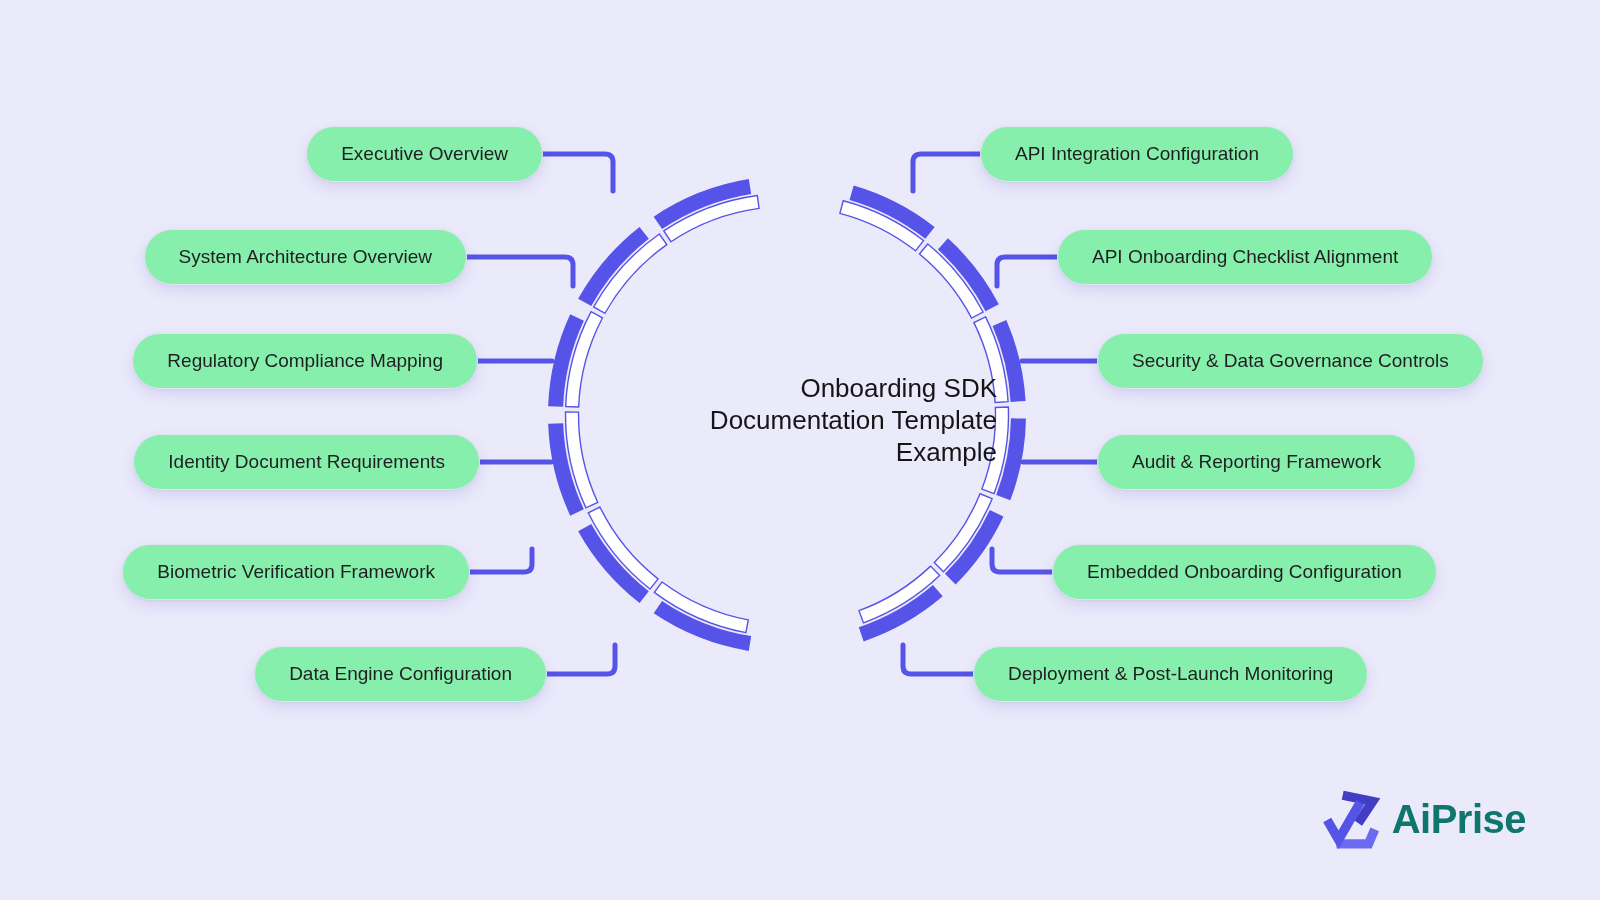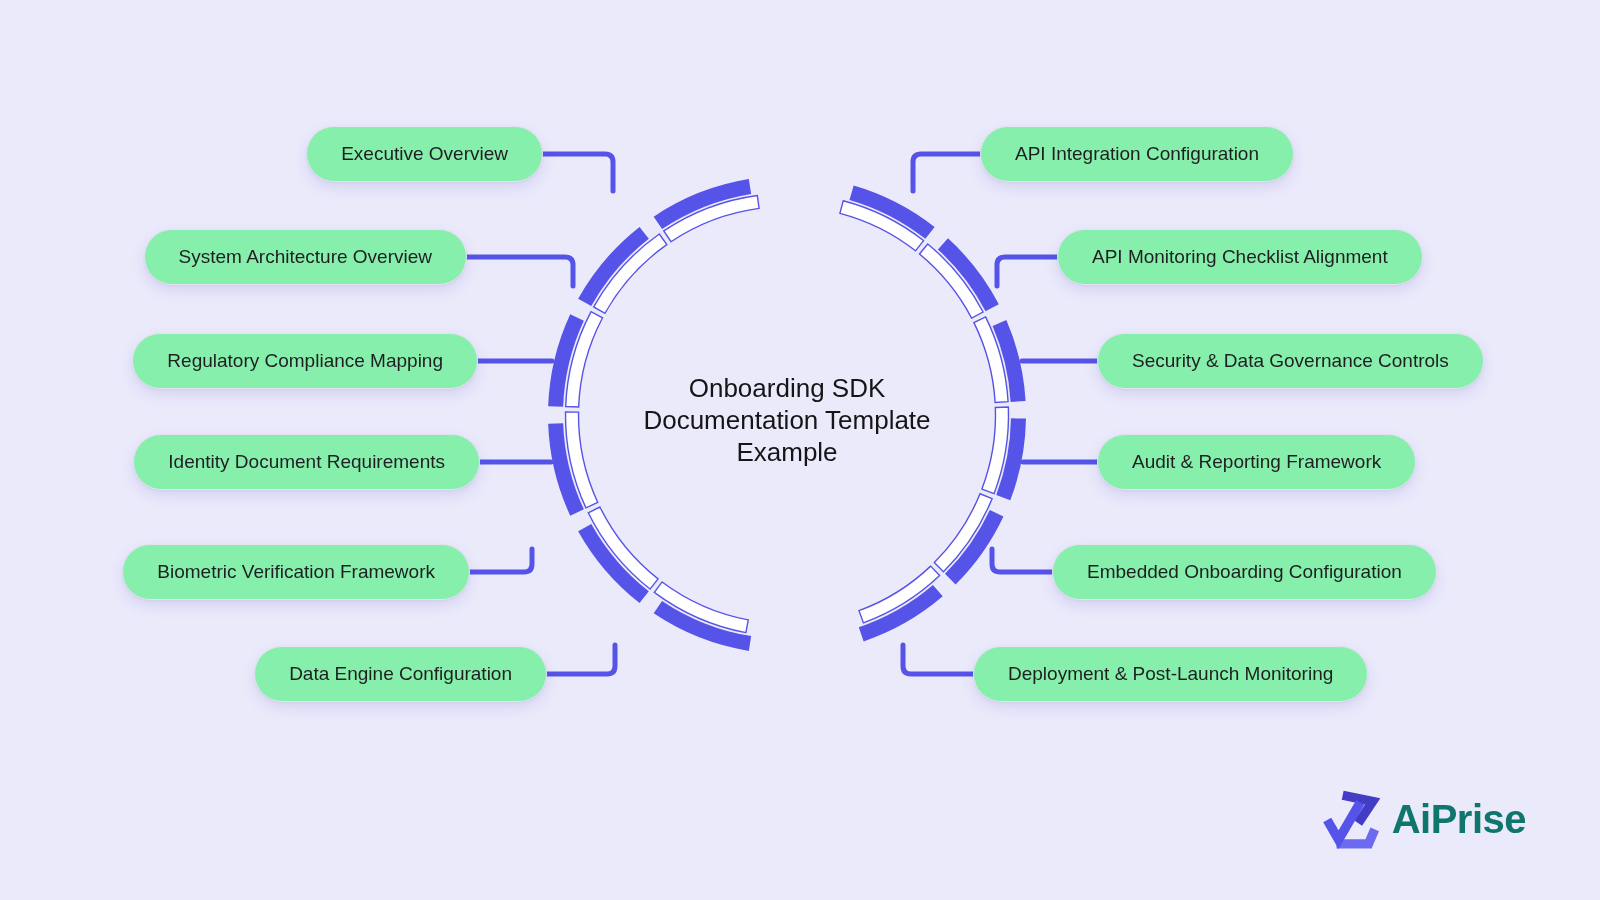--- a/index.html
+++ b/index.html
@@ -24,21 +24,21 @@
     color:#1f1f22;
     white-space:nowrap;
     transform:translateY(-50%);
     box-sizing:border-box;
   }
   .pill--left{  }
   .pill--right{  }
   .title{
     position:absolute;
     left:577px;top:372px;width:420px;
-    text-align:center;
+    text-align:right;
     font-size:26px;line-height:32px;
     font-weight:500;
     color:#151517;
     white-space:pre-line;
   }
   .brand{
     position:absolute;
     right:74px;bottom:50px;
     display:flex;align-items:center;gap:9px;
   }
@@ -106,21 +106,21 @@
   <div id="left-col">
       <div class="pill pill--left" style="top: 154px; right: 1057px;">Executive Overview</div>
       <div class="pill pill--left" style="top: 257px; right: 1133px;">System Architecture Overview</div>
       <div class="pill pill--left" style="top: 361px; right: 1122px; text-align: center;">Regulatory Compliance Mapping</div>
       <div class="pill pill--left" style="top: 462px; right: 1120px;">Identity Document Requirements</div>
       <div class="pill pill--left" style="top: 572px; right: 1130px;">Biometric Verification Framework</div>
       <div class="pill pill--left" style="top: 674px; right: 1053px;">Data Engine Configuration</div>
     </div>
   <div id="right-col">
       <div class="pill pill--right" style="top: 154px; left: 980px;">API Integration Configuration</div>
-      <div class="pill pill--right" style="top: 257px; left: 1057px;">API Monitoring Checklist Alignment</div>
+      <div class="pill pill--right" style="top: 257px; left: 1057px;">API Onboarding Checklist Alignment</div>
       <div class="pill pill--right" style="top: 361px; left: 1097px;">Security &amp; Data Governance Controls</div>
       <div class="pill pill--right" style="top: 462px; left: 1097px;">Audit &amp; Reporting Framework</div>
       <div class="pill pill--right" style="top: 572px; left: 1052px;">Embedded Onboarding Configuration</div>
       <div class="pill pill--right" style="top: 674px; left: 973px;">Deployment &amp; Post-Launch Monitoring</div>
     </div>
 
   <div class="brand">
     <svg width="62" height="62" viewBox="0 0 60 60">
       <polyline points="21,7 50,13 36,34" fill="none" stroke="#433DC6" stroke-width="9"></polyline>
       <polyline points="15,54 46,54 52,40" fill="none" stroke="#6D6AF2" stroke-width="9"></polyline>

